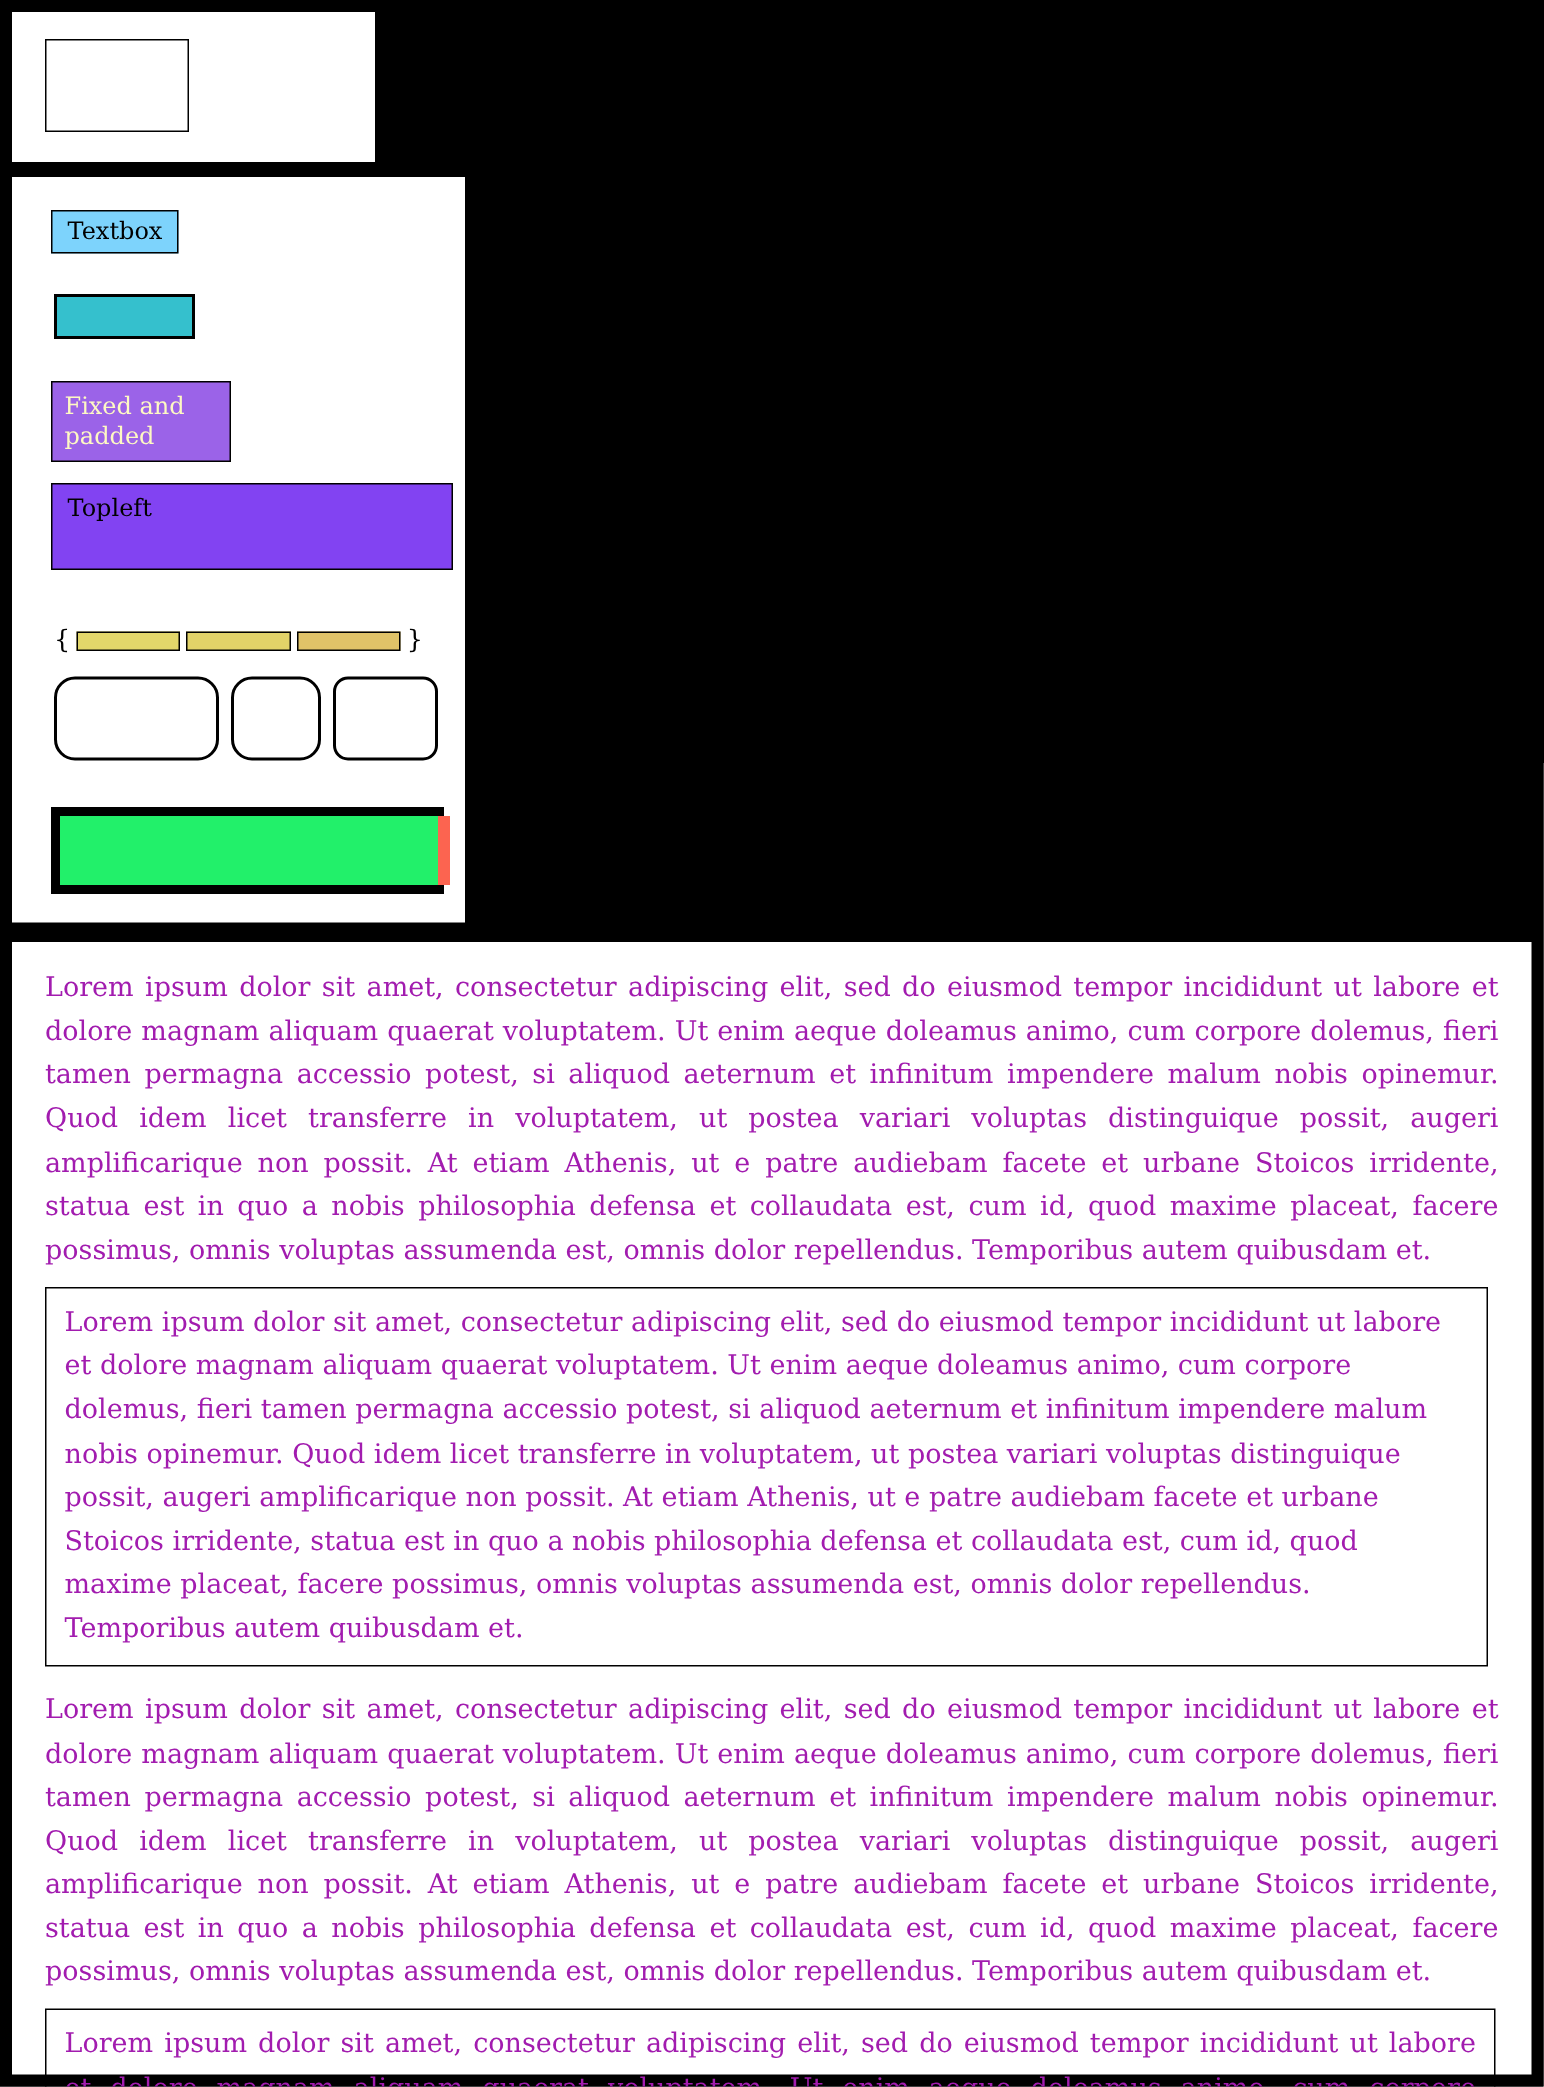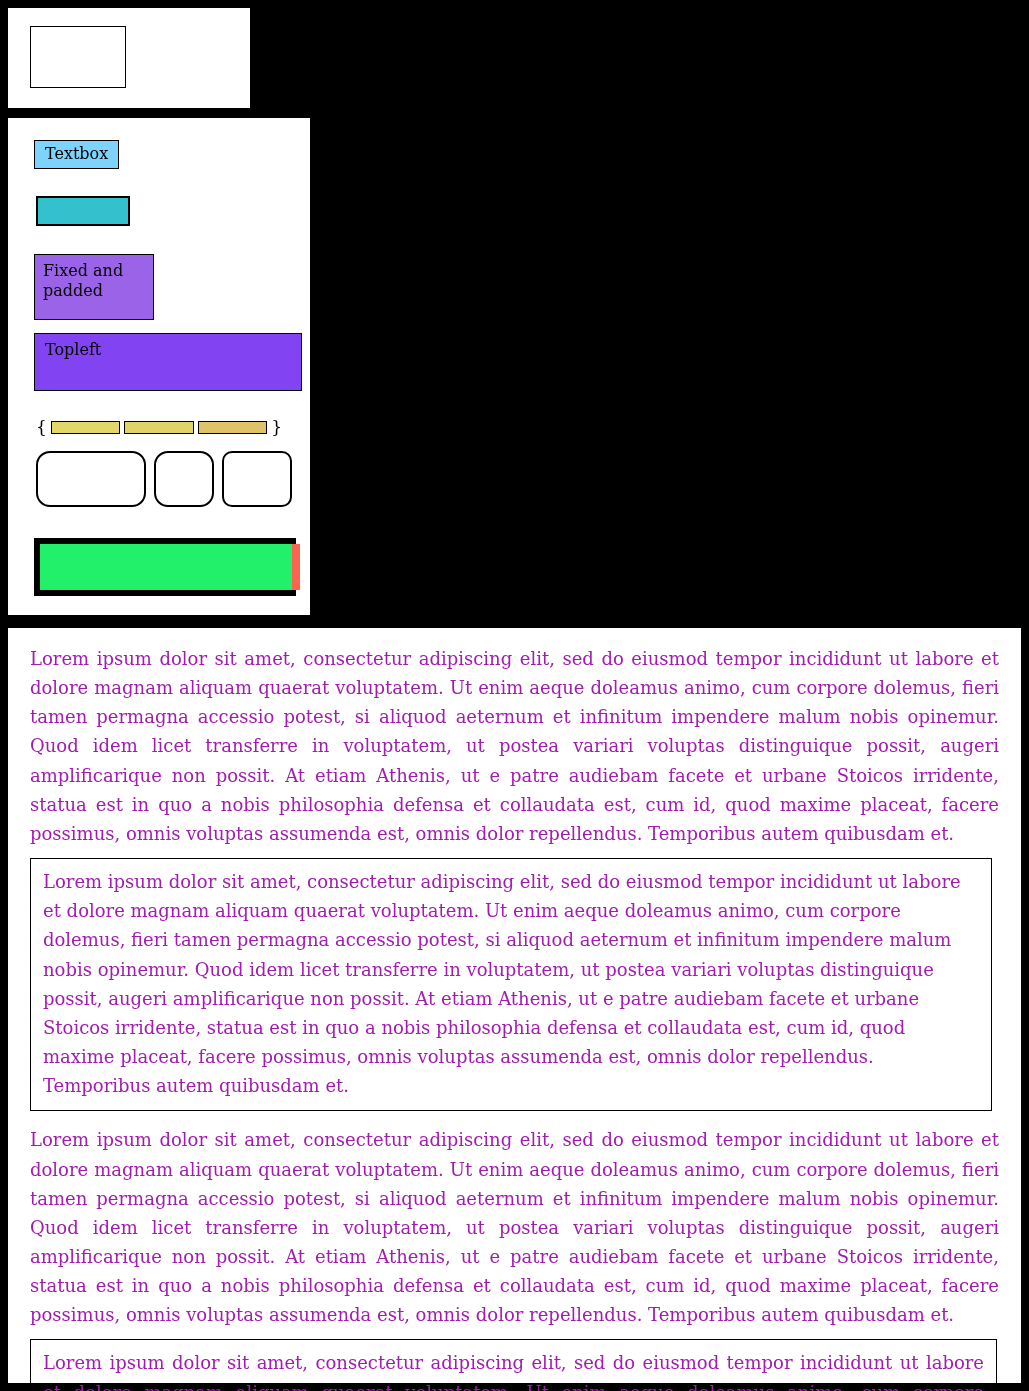--- a/index.html
+++ b/index.html
@@ -67,34 +67,34 @@
     background: #35c0cd;
     border: 2px solid #000000;
     box-sizing: border-box;
   }
 
   .box-fixed {
     position: absolute;
     left: 26px;
     top: 136px;
     width: 120px;
-    height: 66px;
+    height: 54px;
     background: #9b63e8;
     border: 1.5px solid #000000;
     box-sizing: border-box;
     padding: 6px 8px;
     font-size: 16px;
     line-height: 1.25;
-    color: #000000;
+    color: #fef9c3;
   }
 
   .box-topleft {
     position: absolute;
     left: 26px;
-    top: 215px;
+    top: 204px;
     width: 268px;
     height: 58px;
     background: #8243f2;
     border: 1.5px solid #000000;
     box-sizing: border-box;
     padding: 6px 10px;
     font-size: 16px;
     color: #000;
   }
 

